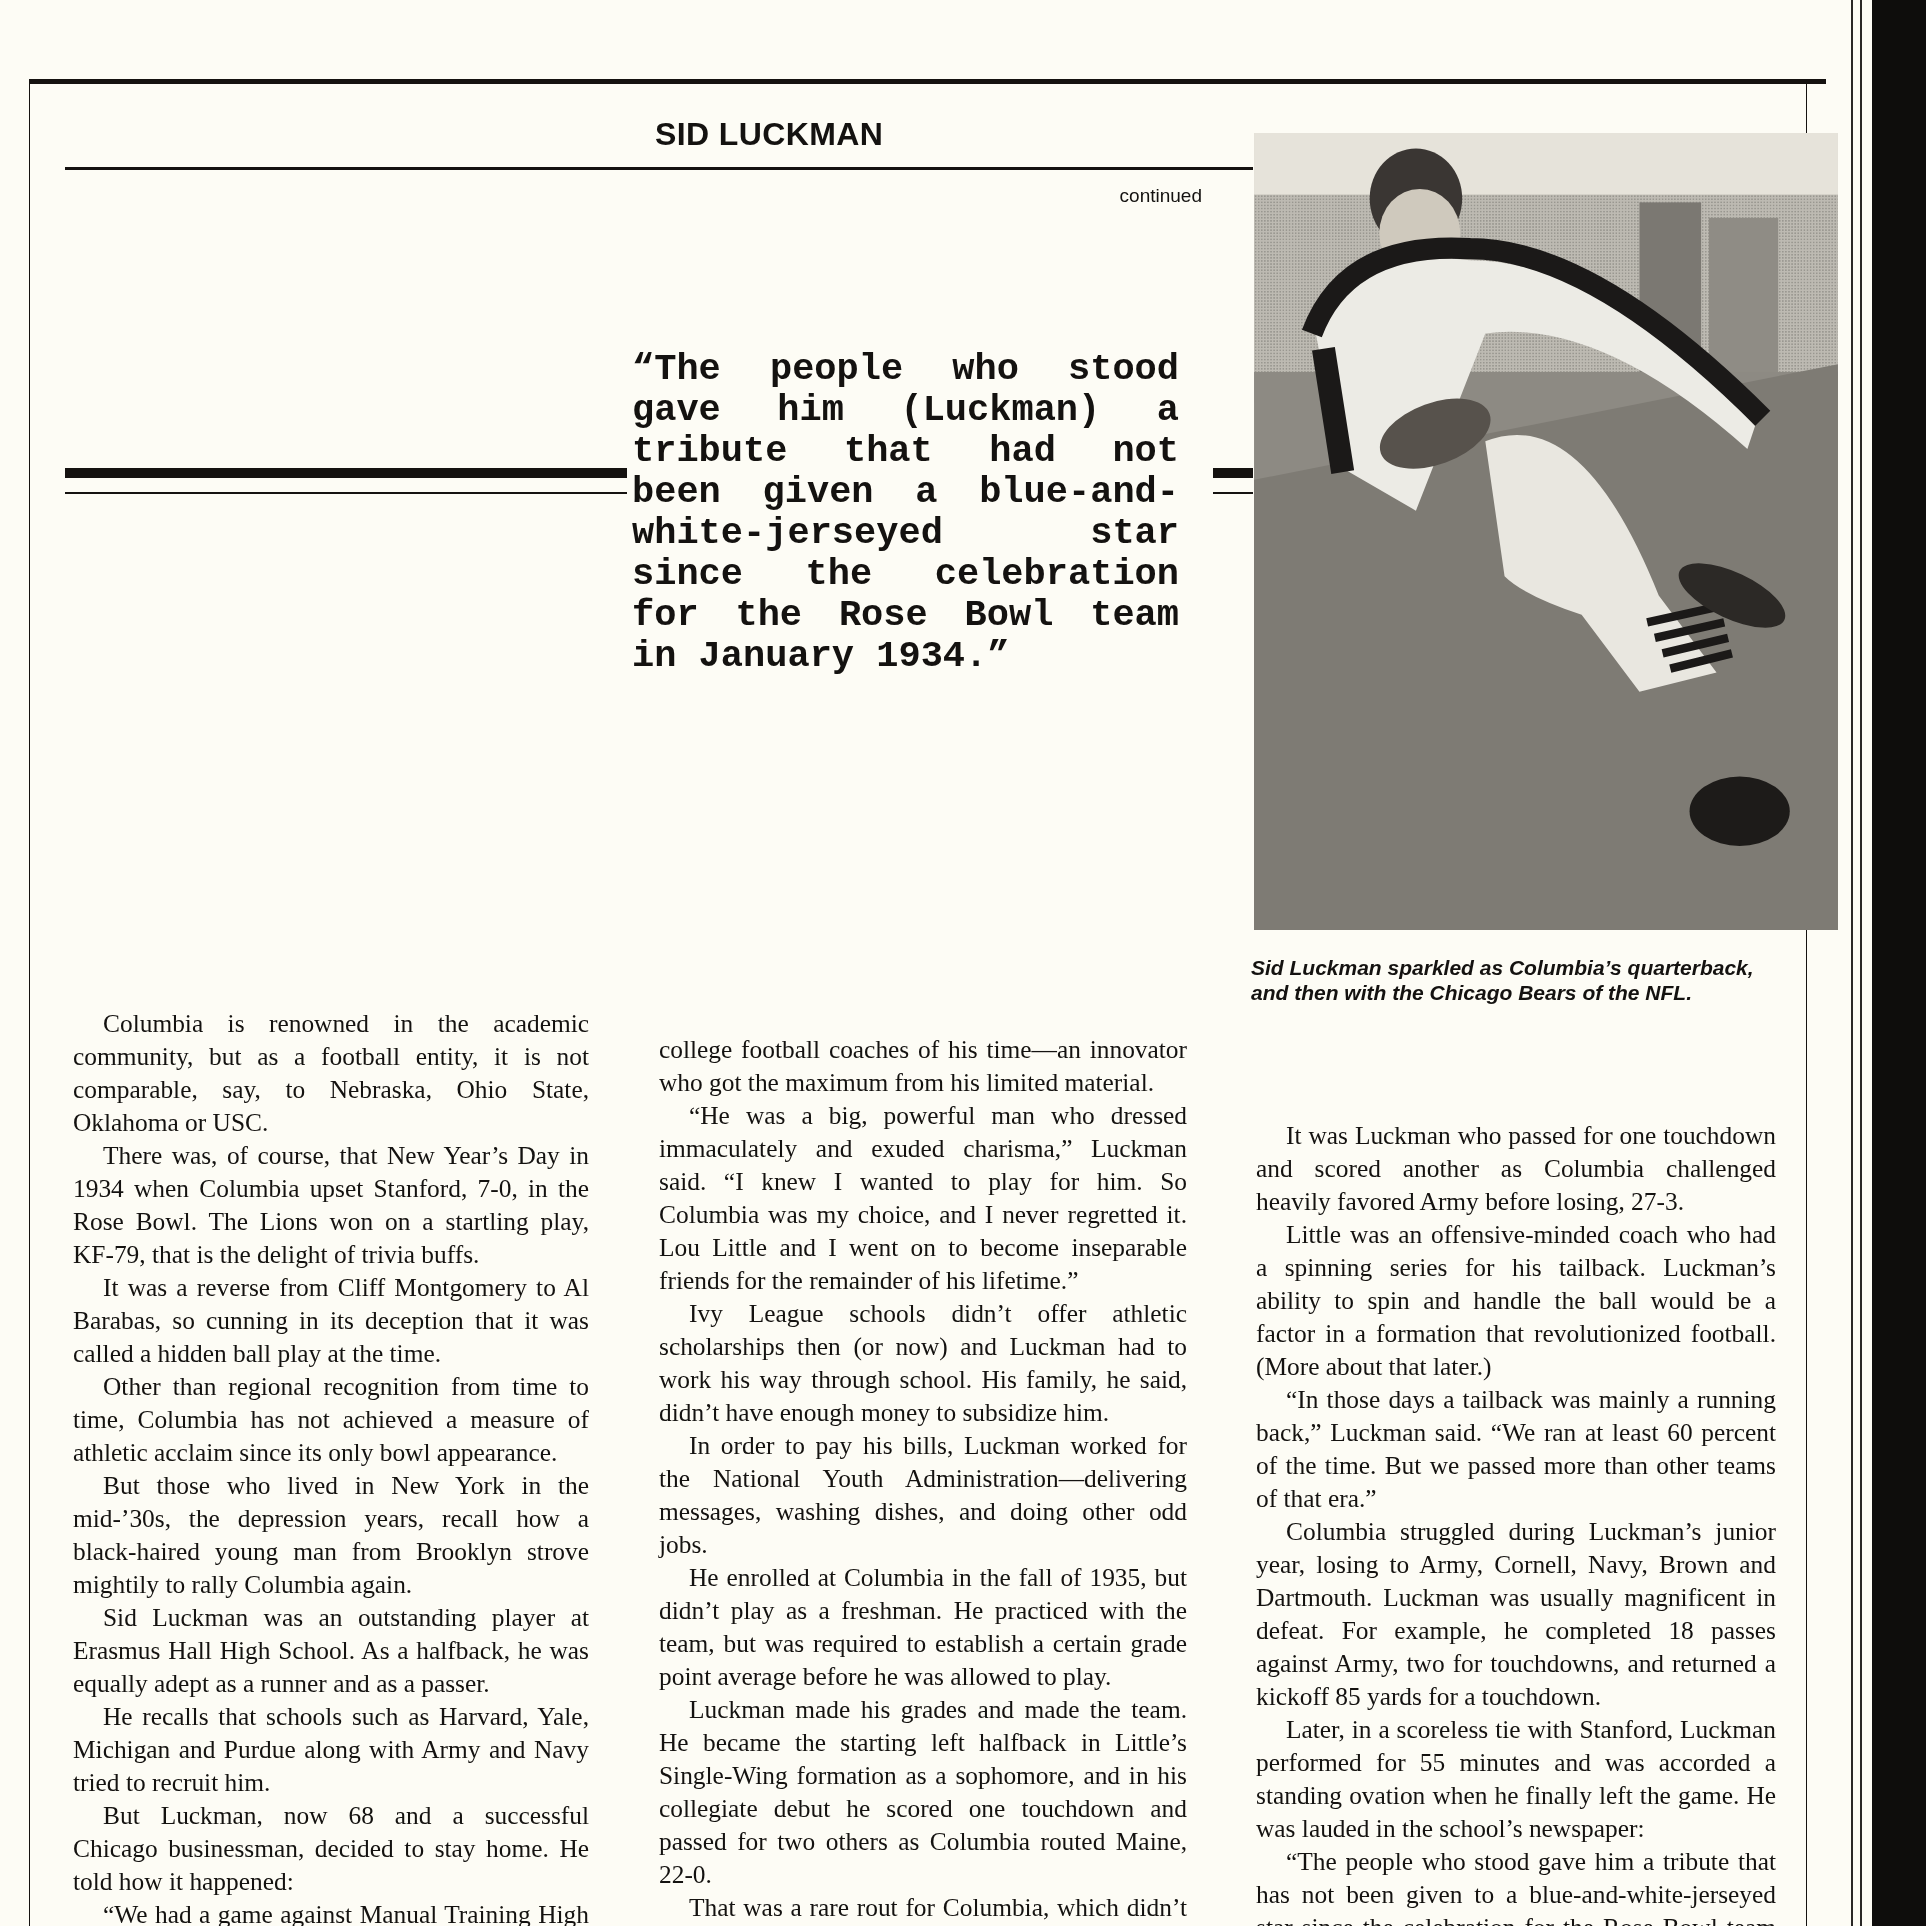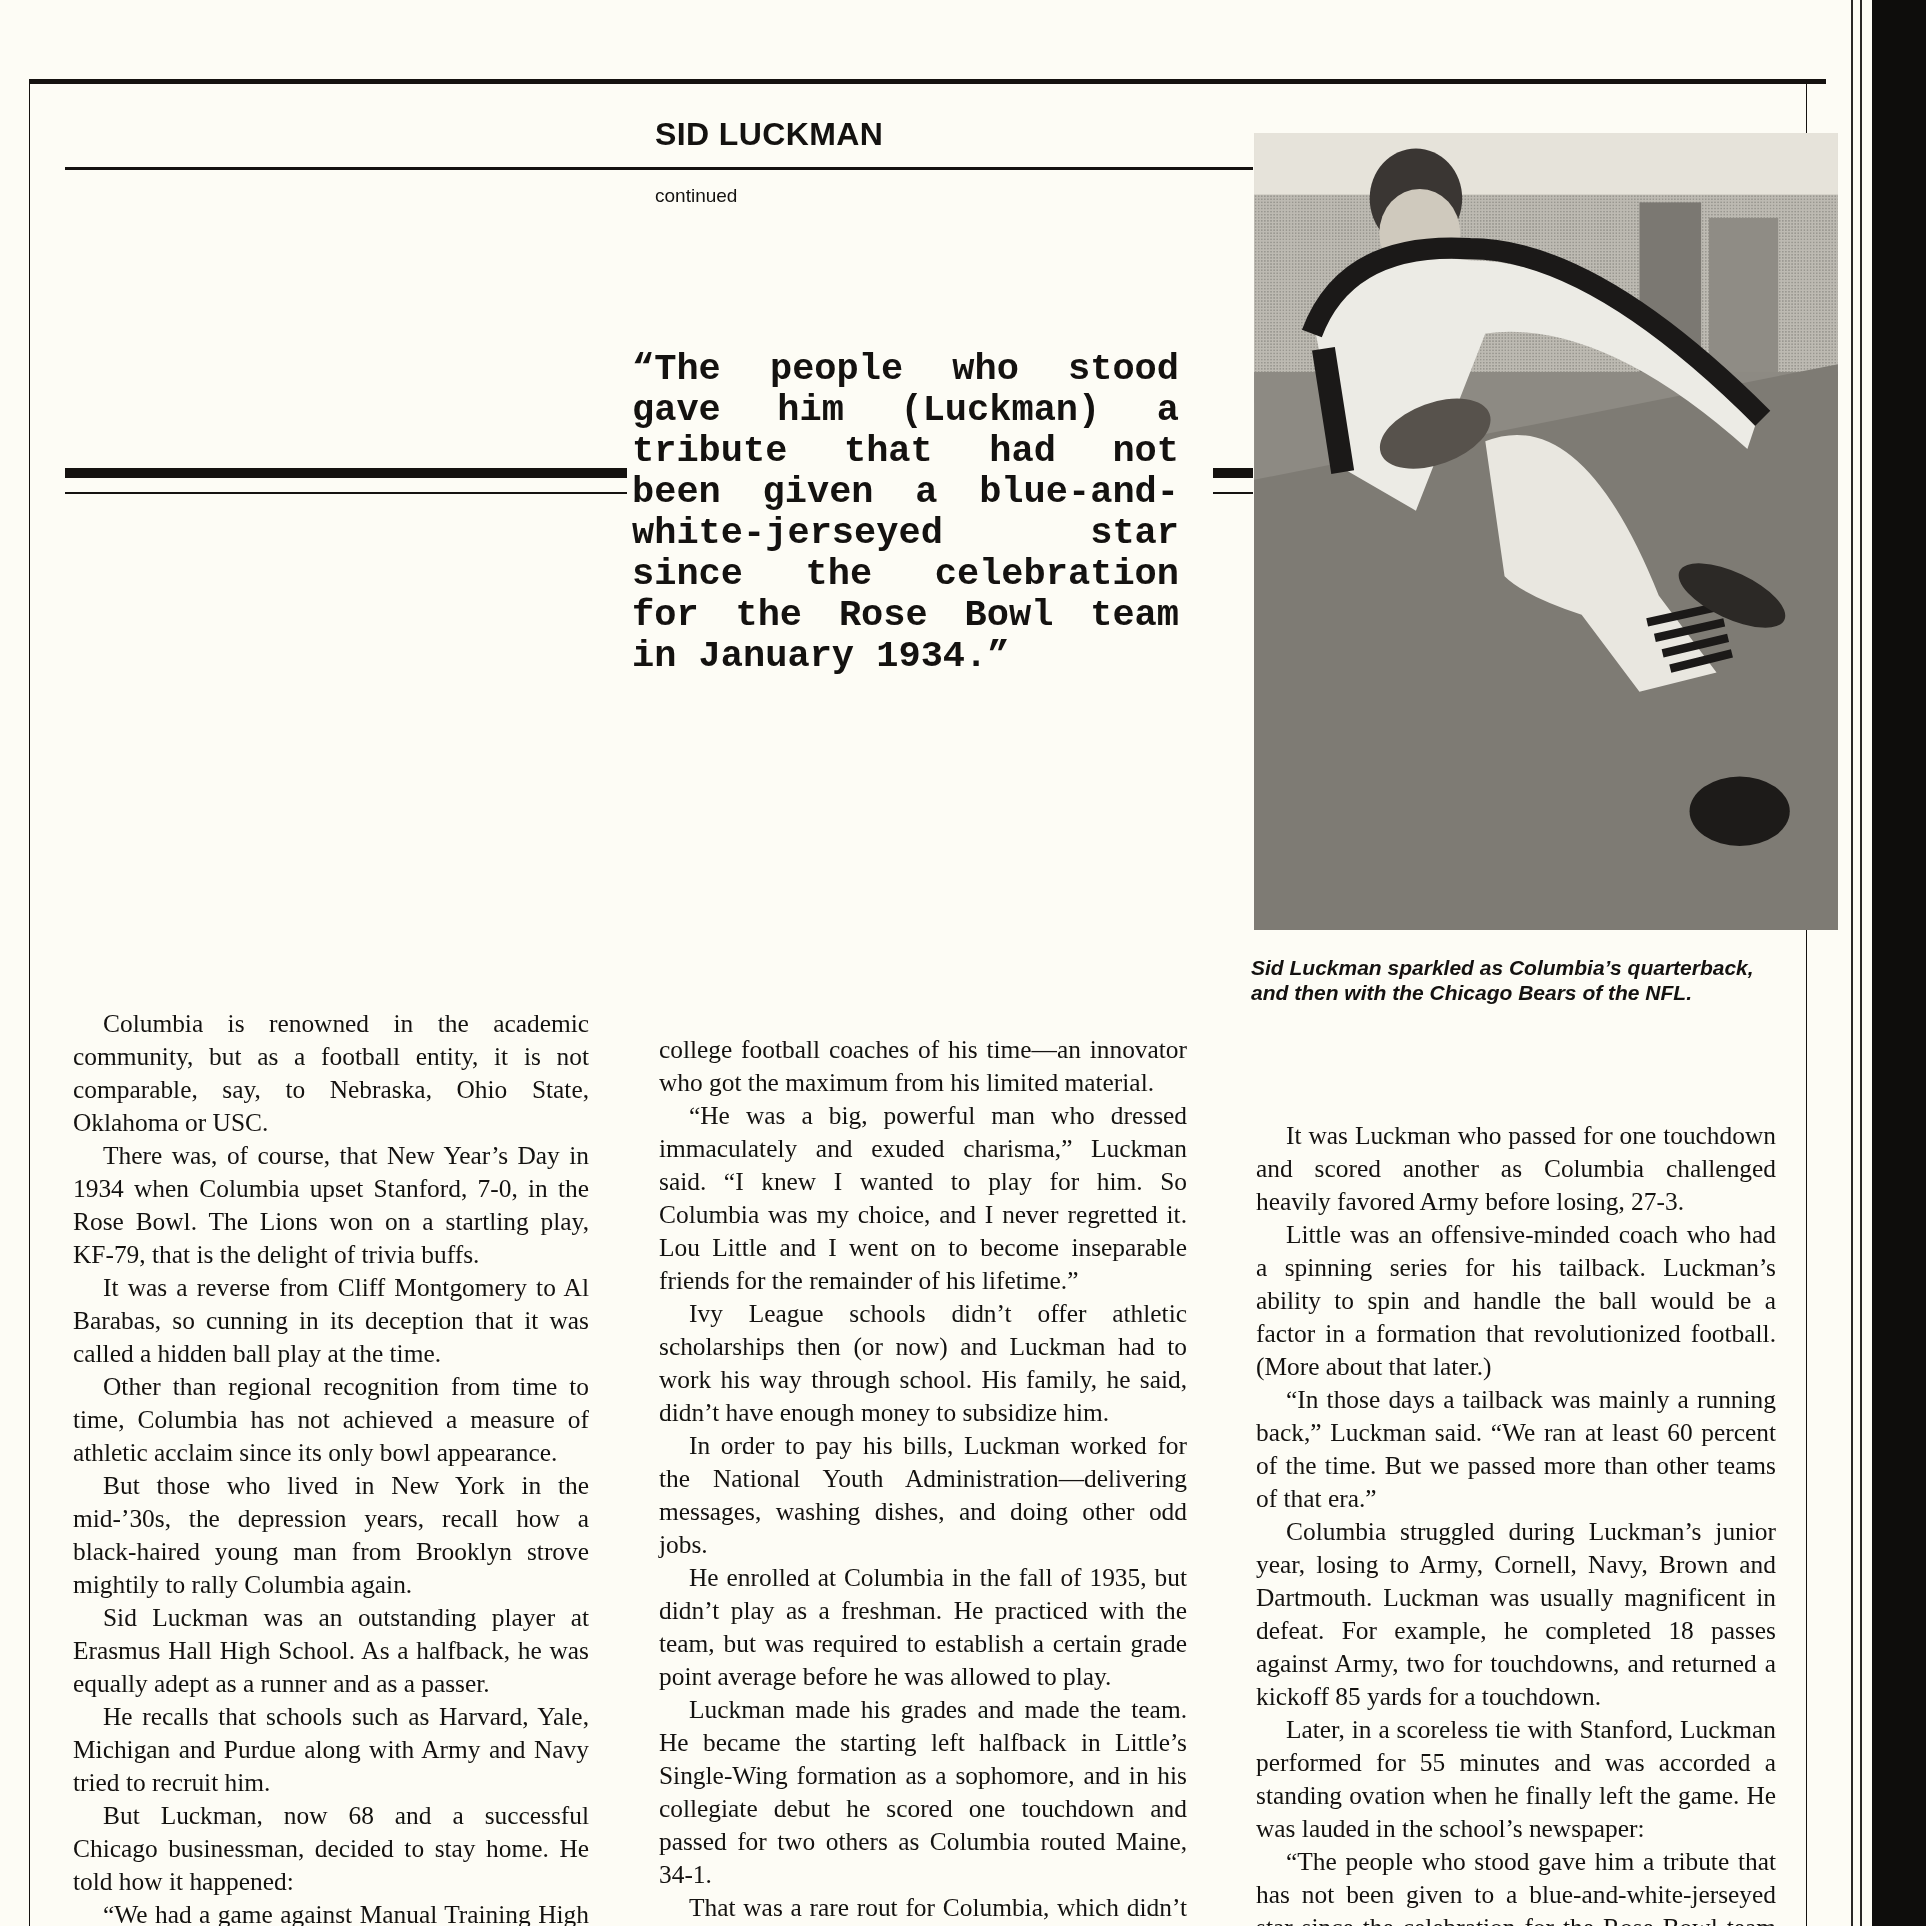--- a/index.html
+++ b/index.html
@@ -1,21 +1,21 @@
 <!DOCTYPE html>
 <html style="font-size:6.2px"><head>
 <meta charset="utf-8">
 <style>
   html, body { margin:0; padding:0; }
   body { width:1947px; height:2537px; background:#fdfcf5; position:relative; overflow:hidden; font-family:"Liberation Serif", serif; color:#141210; }
   .rule { position:absolute; background:#151210; }
   .page-edge { position:absolute; left:1872px; top:0; width:74px; height:2537px; background:#0e0d0c; }
   .binding { position:absolute; top:0; height:2537px; background:#2a2826; }
   .title { position:absolute; left:655px; top:116px; width:547px; text-align:left; font-family:"Liberation Sans", sans-serif; font-weight:bold; font-size:32px; letter-spacing:0.4px; }
-  .continued-top { position:absolute; left:655px; top:185px; width:547px; text-align:left; font-family:"Liberation Sans", sans-serif; font-size:19px; }
+  .continued-top { position:absolute; left:655px; top:185px; width:547px; text-align:right; font-family:"Liberation Sans", sans-serif; font-size:19px; }
   .pullquote { position:absolute; left:632px; top:349px; width:547px; font-family:Liberation Mono, monospace; font-size:37px; line-height:41px; text-align:justify; font-weight:bold; }
   .photo { position:absolute; left:1254px; top:133px; width:584px; height:797px; overflow:hidden; background:#8c8a84; }
   .caption { position:absolute; left:1251px; top:955px; width:532px; font-family:"Liberation Sans", sans-serif; font-style:italic; font-weight:bold; font-size:21px; line-height:25px; }
   .col { position:absolute; font-size:25.4px; line-height:33px; text-align:justify; }
   .col p { margin:0; text-indent:30px; }
   .col p.first-no-indent { text-indent:0;margin-top:26px; }
 </style>
 </head>
 <body>
 
@@ -83,21 +83,21 @@
   <p>“We had a game against Manual Training High School on election day, a Tuesday, so that gave me the following Saturday off,” Luckman said. “Someone invited me to the Columbia-Navy game, and after the game I had an opportunity to go to the Columbia dressing room and meet Lou Little.”</p>
 
 </div>
 
 <div class="col" style="left:659px; top:1007px; width:528px;">
   <p class="first-no-indent">college football coaches of his time—an innovator who got the maximum from his limited material.</p>
   <p>“He was a big, powerful man who dressed immaculately and exuded charisma,” Luckman said. “I knew I wanted to play for him. So Columbia was my choice, and I never regretted it. Lou Little and I went on to become inseparable friends for the remainder of his lifetime.”</p>
   <p>Ivy League schools didn’t offer athletic scholarships then (or now) and Luckman had to work his way through school. His family, he said, didn’t have enough money to subsidize him.</p>
   <p>In order to pay his bills, Luckman worked for the National Youth Administration—delivering messages, washing dishes, and doing other odd jobs.</p>
   <p>He enrolled at Columbia in the fall of 1935, but didn’t play as a freshman. He practiced with the team, but was required to establish a certain grade point average before he was allowed to play.</p>
-  <p>Luckman made his grades and made the team. He became the starting left halfback in Little’s Single-Wing formation as a sophomore, and in his collegiate debut he scored one touchdown and passed for two others as Columbia routed Maine, 34-1.</p>
+  <p>Luckman made his grades and made the team. He became the starting left halfback in Little’s Single-Wing formation as a sophomore, and in his collegiate debut he scored one touchdown and passed for two others as Columbia routed Maine, 22-0.</p>
   <p>That was a rare rout for Columbia, which didn’t have the manpower to consistently beat the other more formidable teams on its schedule.</p>
 
 </div>
 
 <div class="col" style="left:1256px; top:1119px; width:520px;">
   <p>It was Luckman who passed for one touchdown and scored another as Columbia challenged heavily favored Army before losing, 27-3.</p>
   <p>Little was an offensive-minded coach who had a spinning series for his tailback. Luckman’s ability to spin and handle the ball would be a factor in a formation that revolutionized football. (More about that later.)</p>
   <p>“In those days a tailback was mainly a running back,” Luckman said. “We ran at least 60 percent of the time. But we passed more than other teams of that era.”</p>
   <p>Columbia struggled during Luckman’s junior year, losing to Army, Cornell, Navy, Brown and Dartmouth. Luckman was usually magnificent in defeat. For example, he completed 18 passes against Army, two for touchdowns, and returned a kickoff 85 yards for a touchdown.</p>
   <p>Later, in a scoreless tie with Stanford, Luckman performed for 55 minutes and was accorded a standing ovation when he finally left the game. He was lauded in the school’s newspaper:</p>

